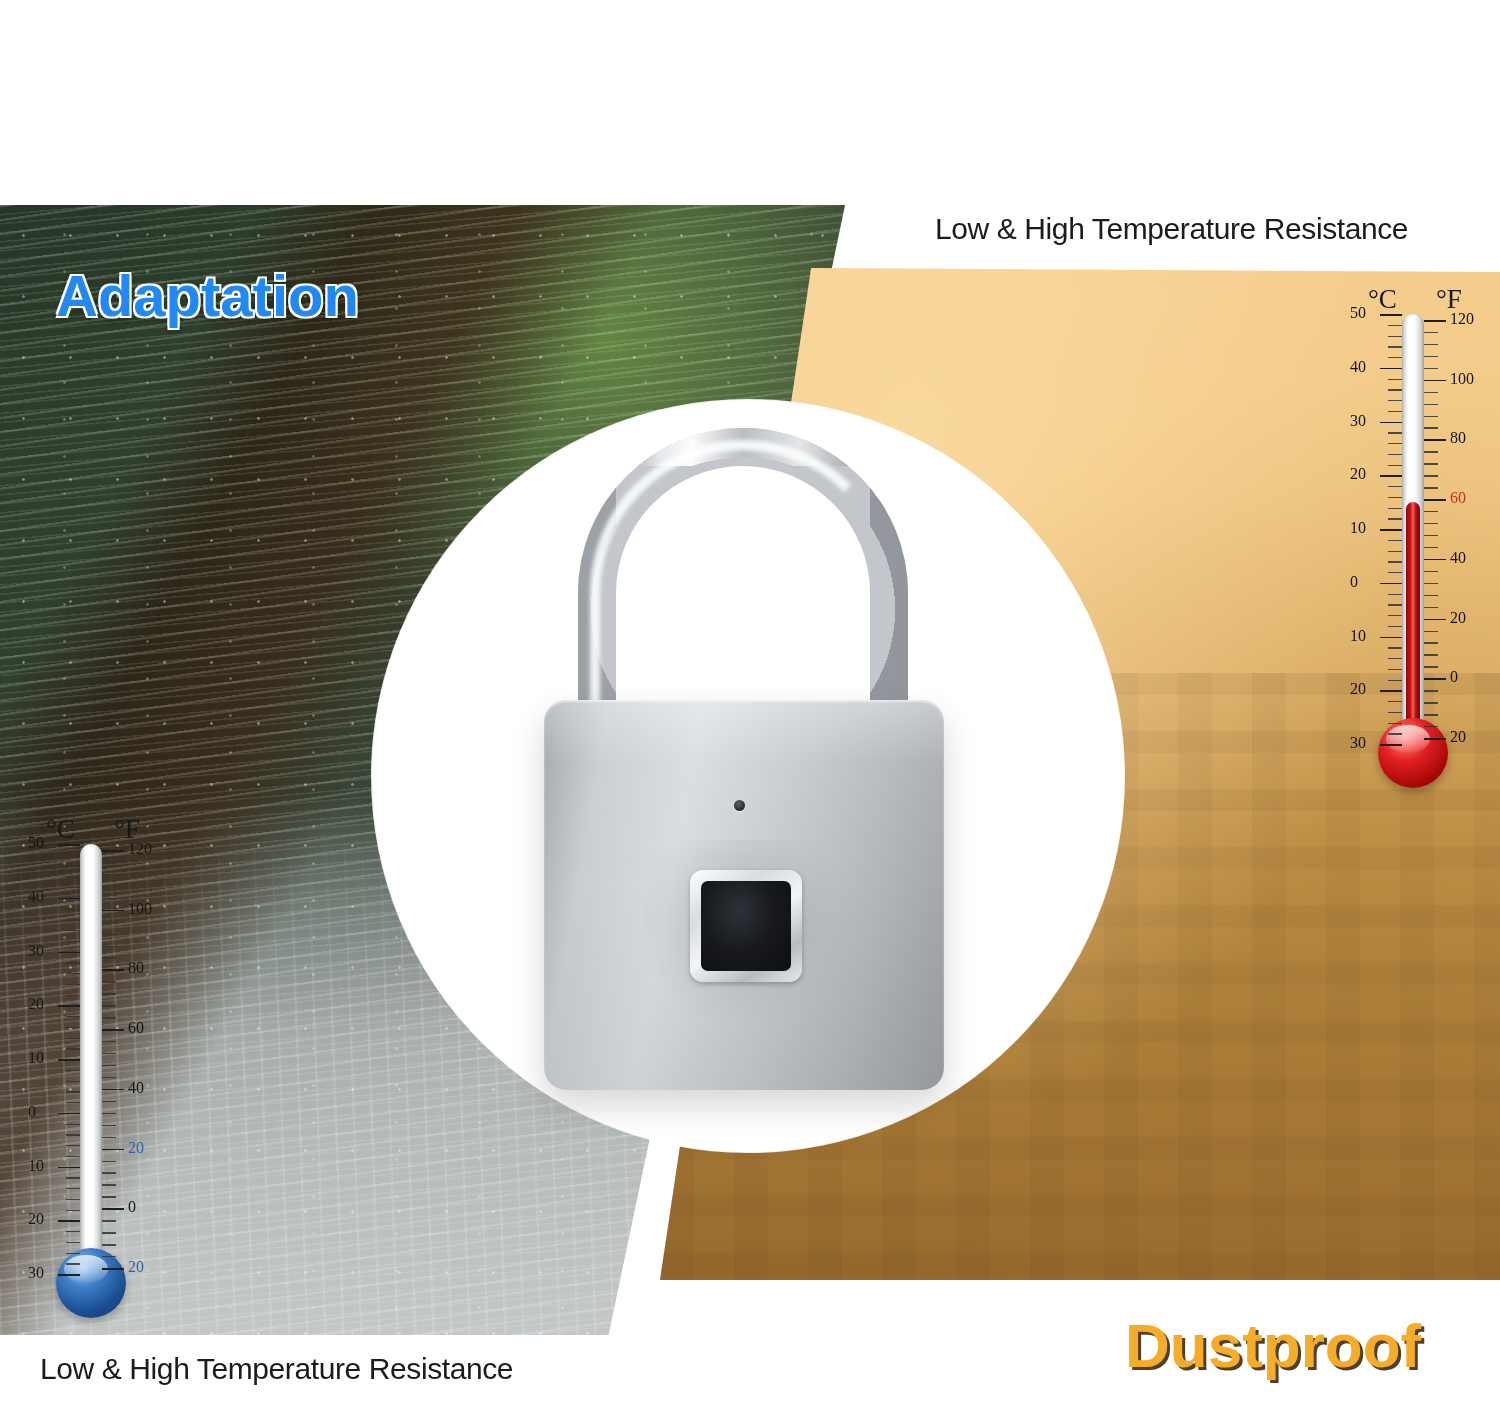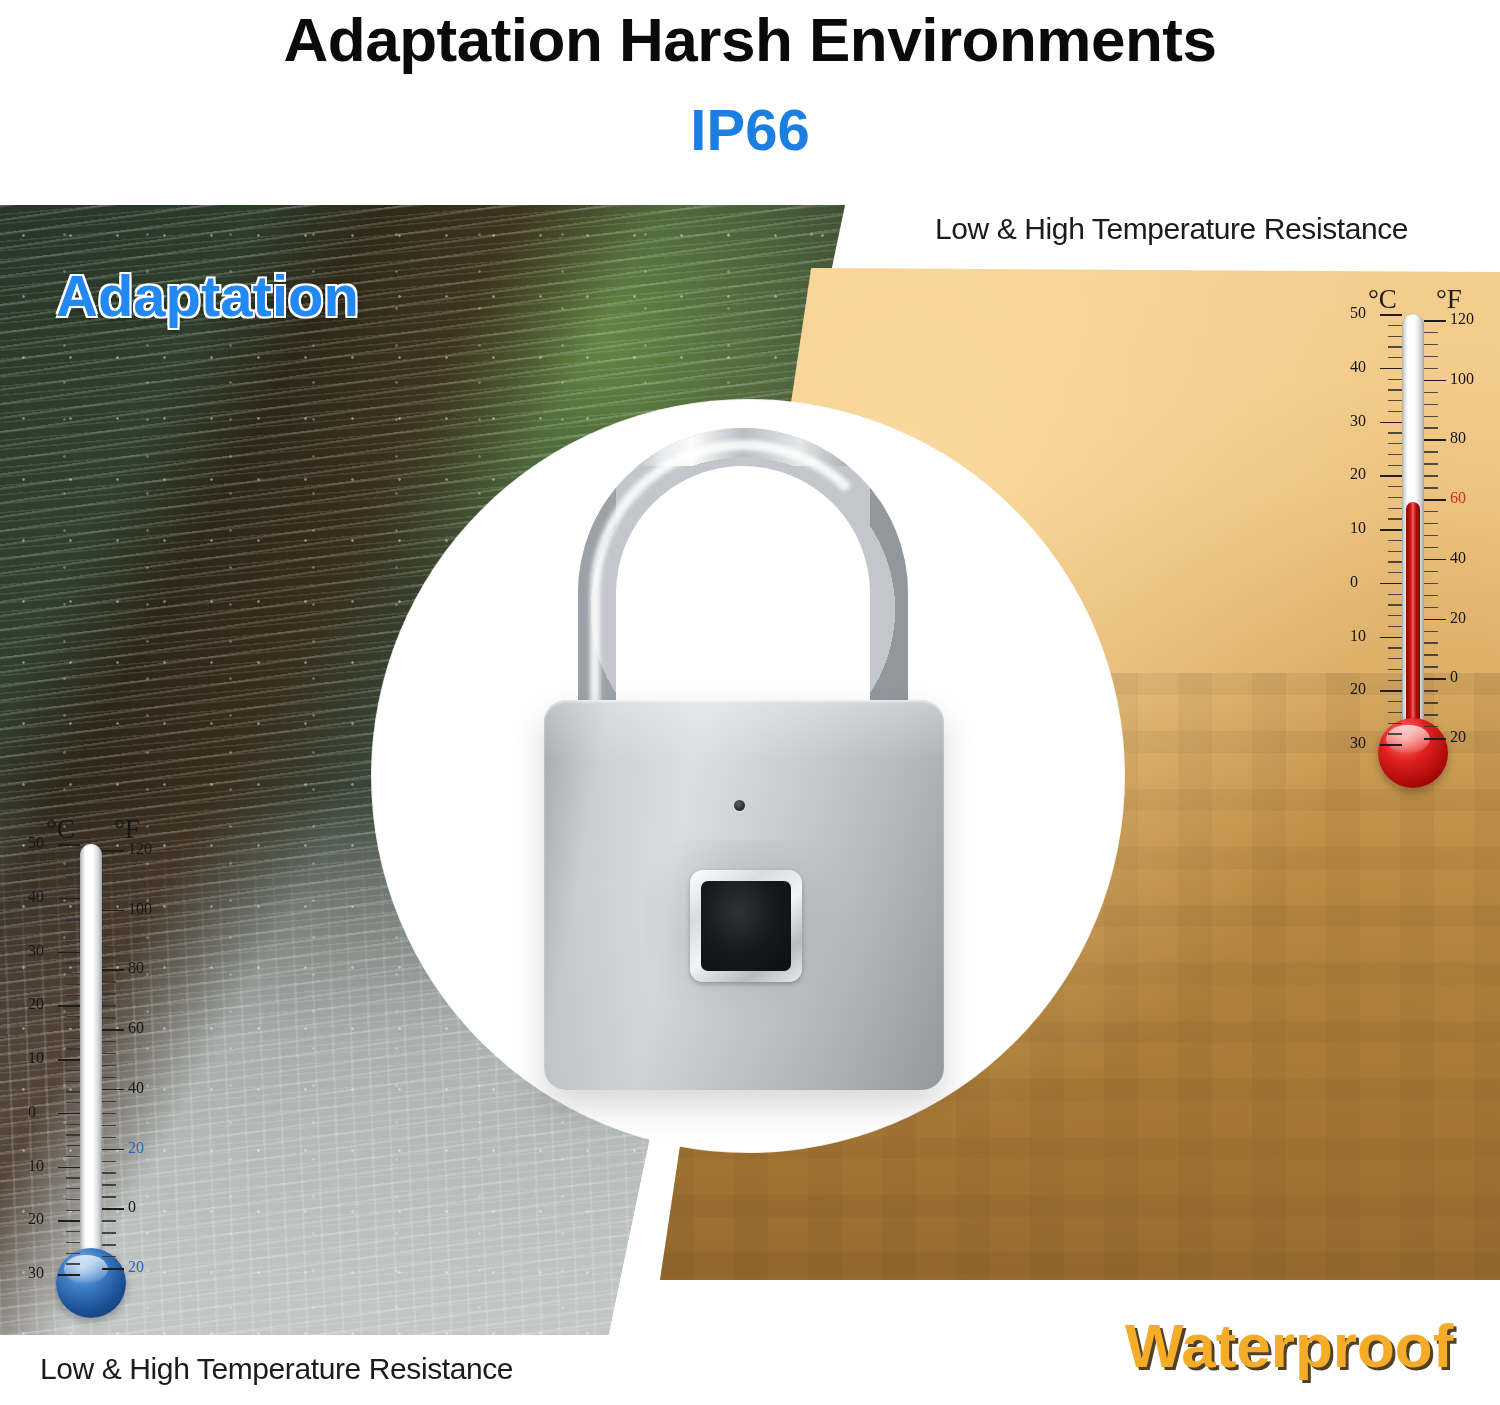--- a/index.html
+++ b/index.html
@@ -250,25 +250,23 @@
   <div id="water-speckle"></div>
 </div>
 <div id="label-waterproof">Adaptation</div>
 
 <div id="panel-dust">
   <div id="dust-photo">
     <div id="dust-city"></div>
     <div id="dust-haze"></div>
   </div>
 </div>
-<div id="label-dustproof">Waterproof</div>
+<div id="label-dustproof">Dustproof</div>
 
 <div id="header">
-  <div id="title">Adaptation Harsh Environments</div>
-  <div id="ip66">IP66</div>
 </div>
 
 <div class="caption" id="caption-top-right">Low &amp; High Temperature Resistance</div>
 <div class="caption" id="caption-bottom-left">Low &amp; High Temperature Resistance</div>
 
 <div id="product-circle"></div>
 <div id="padlock">
   <div id="shackle"></div>
   <div id="shackle-sheen"></div>
   <div id="shackle-hi"></div>

